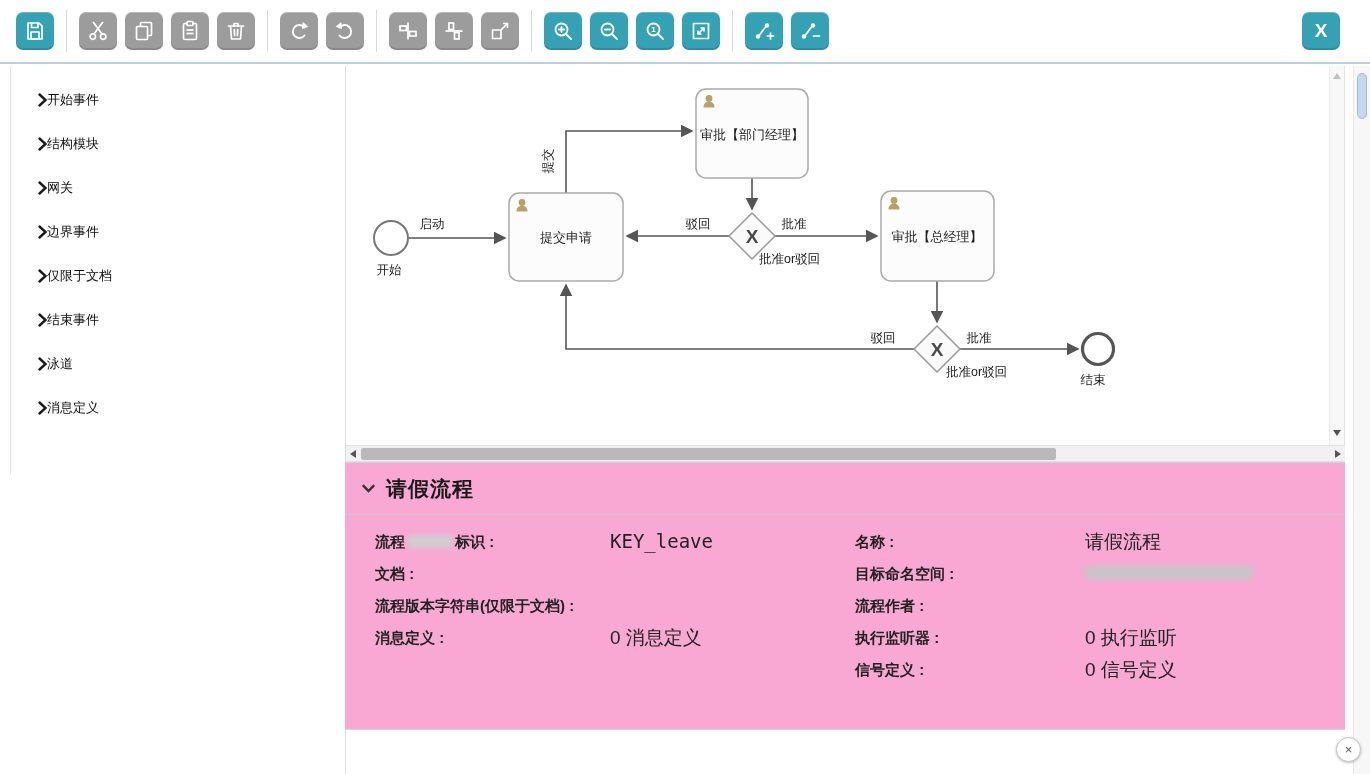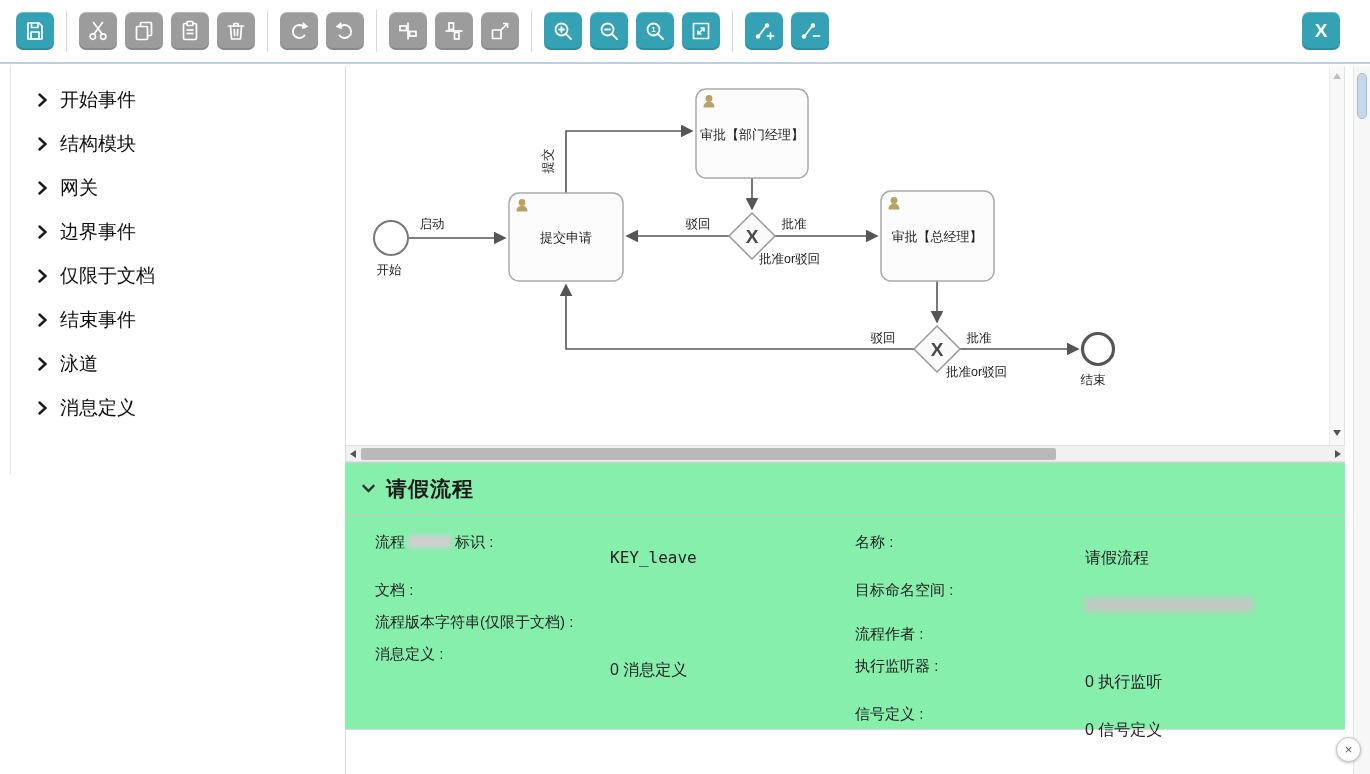--- a/index.html
+++ b/index.html
@@ -17,22 +17,22 @@
     box-shadow:inset 0 1px 0 rgba(255,255,255,.25), inset 0 -2px 0 rgba(0,0,0,.12); }
   .btn.teal { background:#35a1b4; }
   .btn.gray { background:#9c9c9c; }
   .btn svg { display:block; }
   .btn-x { margin-left:auto; margin-right:30px; color:#fff; font-weight:bold; font-size:19px; }
 
   
   .palette { position:absolute; left:0; top:66px; bottom:0; width:346px; background:#fff;
     border-right:1px solid #dcdcdc; padding-left:10px; }
   .palette-inner { border-left:1px solid #e3e3e3; padding:12px 0 0 27px; height:408px; }
-  .pal-item { display:flex; align-items:center; height:44px; gap:13px; cursor:pointer;
-    font-size:19px; color:#0d0d0d; }
+  .pal-item { display:flex; align-items:center; height:44px; cursor:pointer;
+    font-size:13px; color:#0d0d0d; }
 
   
   .canvas-region { position:absolute; left:346px; top:66px; width:999px; height:379px;
     background:#fff; border-right:1px solid #e3e3e3; }
   .canvas-svg { position:absolute; left:0; top:0; }
   .vscroll { position:absolute; right:0; top:0; bottom:0; width:15px; background:#f8f8f8;
     border-left:1px solid #ececec; }
   .vscroll .tri-up { position:absolute; top:7px; left:3px; width:0; height:0;
     border-left:4.5px solid transparent; border-right:4.5px solid transparent;
     border-bottom:6px solid #c0c0c0; }
@@ -46,32 +46,32 @@
     border-top:4.5px solid transparent; border-bottom:4.5px solid transparent;
     border-right:6px solid #555; }
   .hscroll .tri-right { position:absolute; right:4px; top:4px; width:0; height:0;
     border-top:4.5px solid transparent; border-bottom:4.5px solid transparent;
     border-left:6px solid #555; }
   .h-thumb { position:absolute; left:15px; top:2px; width:695px; height:12px;
     background:#b9b9b9; border-radius:2px; cursor:grab; }
 
   
   .props { position:absolute; left:345px; top:462px; width:1000px; height:268px;
-    background:#86efac; border-top:1px solid #d2d2d2; border-bottom:1px solid #d8d8d8; }
+    background:#f9a8d4; border-top:1px solid #d2d2d2; border-bottom:1px solid #d8d8d8; }
   .props-header { height:52px; display:flex; align-items:center; gap:11px;
     padding-left:17px; border-bottom:1px solid #c9c9c9; }
   .props-title { font-size:21px; font-weight:bold; color:#1a1a1a; letter-spacing:1px; }
   .props-body { display:flex; padding:16px 0 0 30px; }
   .pcol-left  { width:480px; }
   .pcol-right { width:470px; }
   .prow { display:flex; margin-bottom:11px; }
-  .plabel { font-weight:normal; font-size:15px; color:#222; line-height:21px;
+  .plabel { font-weight:bold; font-size:15px; color:#222; line-height:21px;
     width:235px; padding-right:16px; }
   .pcol-right .plabel { width:230px; }
-  .pvalue { font-size:16px; color:#222; line-height:21px;margin-top:16px; }
+  .pvalue { font-size:19px; color:#222; line-height:21px; }
   .mono { font-family:"DejaVu Sans Mono",monospace; }
   .blur-chip { display:inline-block; width:44px; height:13px; background:#cfcfcf;
     filter:blur(2.5px); vertical-align:-1px; margin:0 3px; }
   .blur-block { width:168px; height:14px; background:#c6c6c6; filter:blur(3px);
     margin-top:3px; border-radius:2px; }
 
   
   .edge-scroll { position:absolute; right:0; top:66px; bottom:0; width:17px;
     background:#f7f7f7; border-left:1px solid #e7e7e7; }
   .edge-thumb { position:absolute; top:7px; left:3px; width:10px; height:46px;

